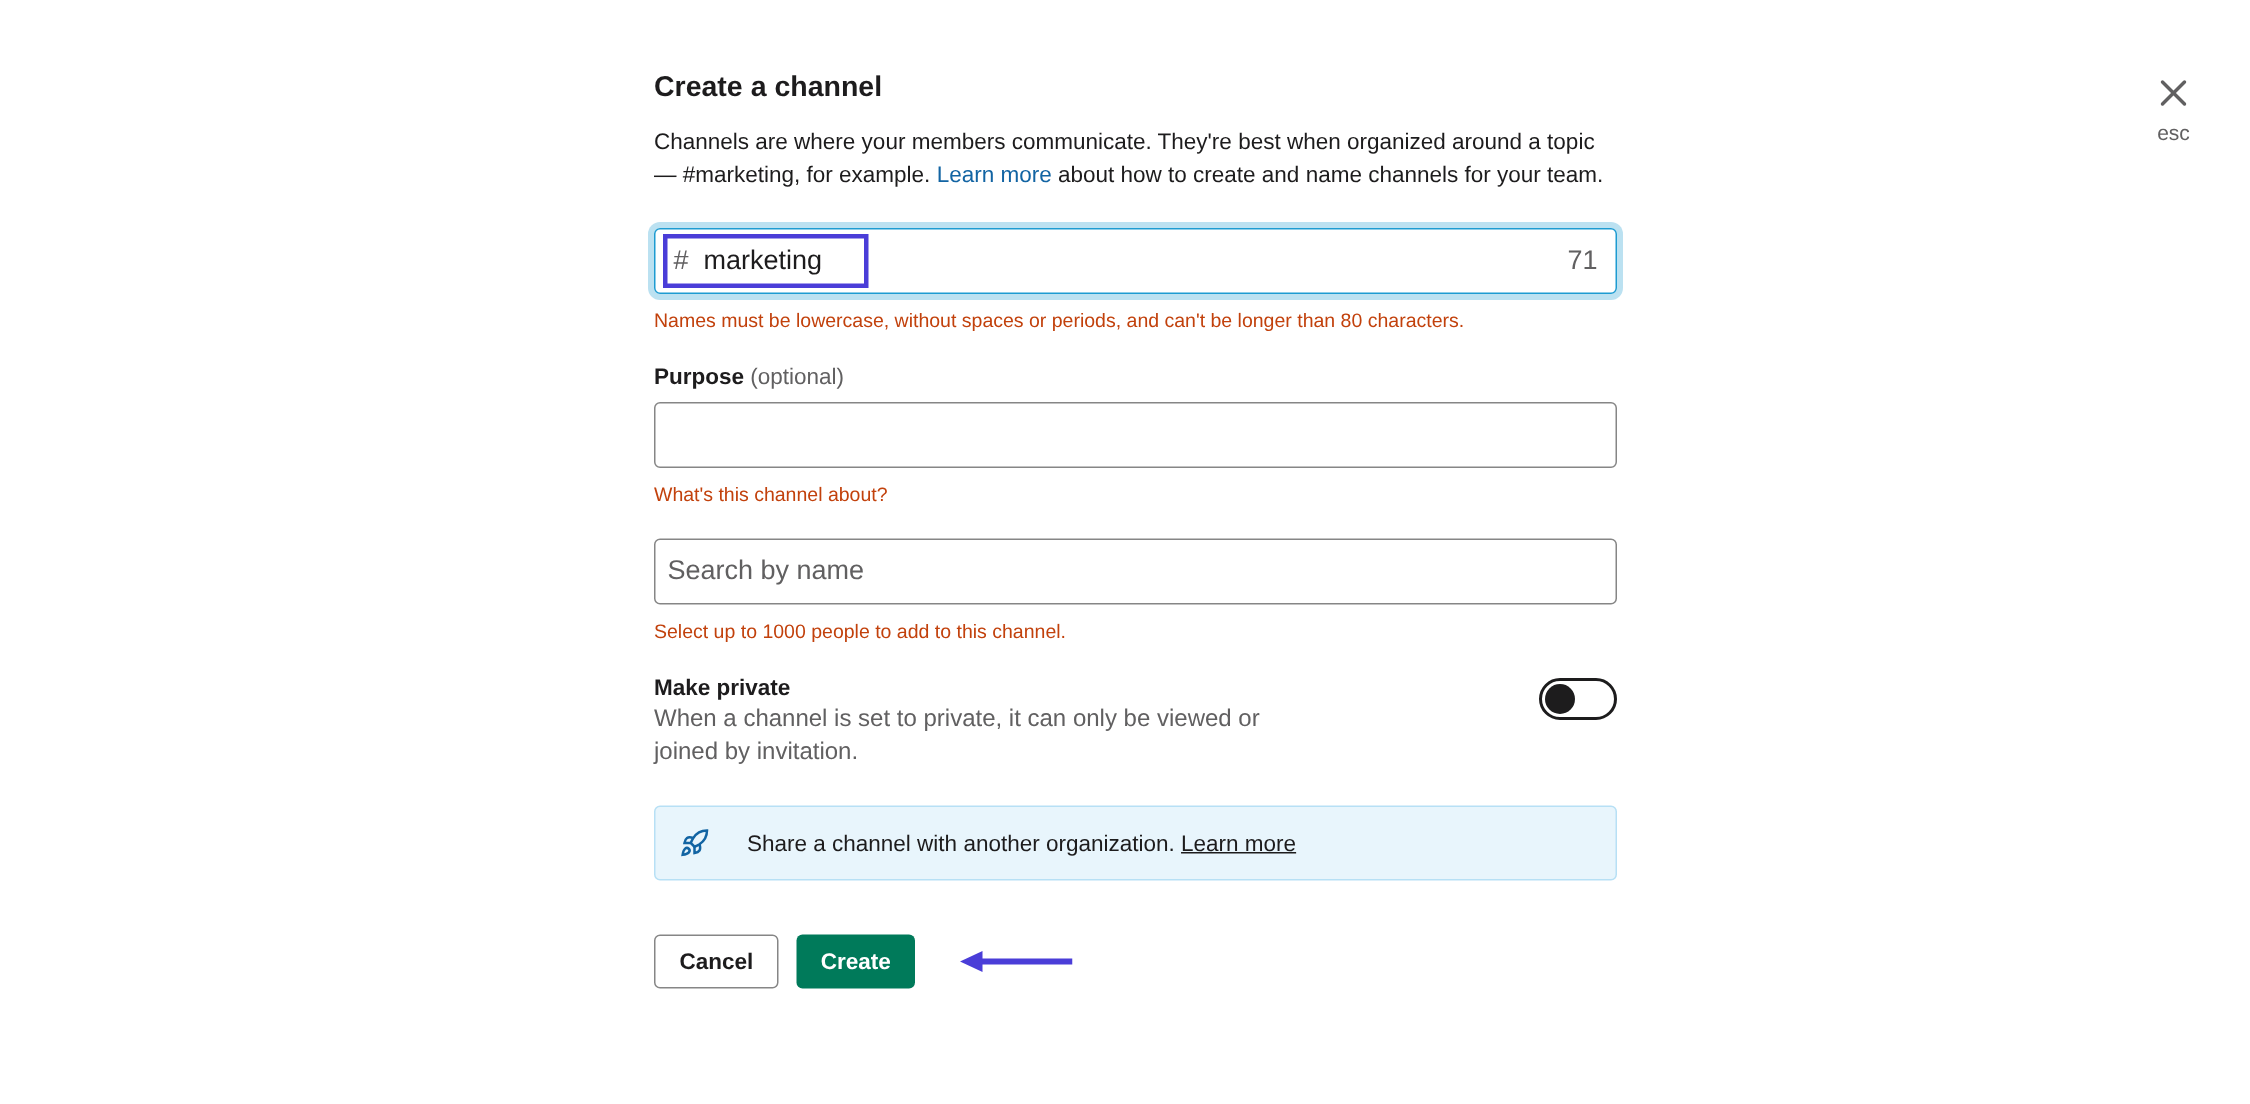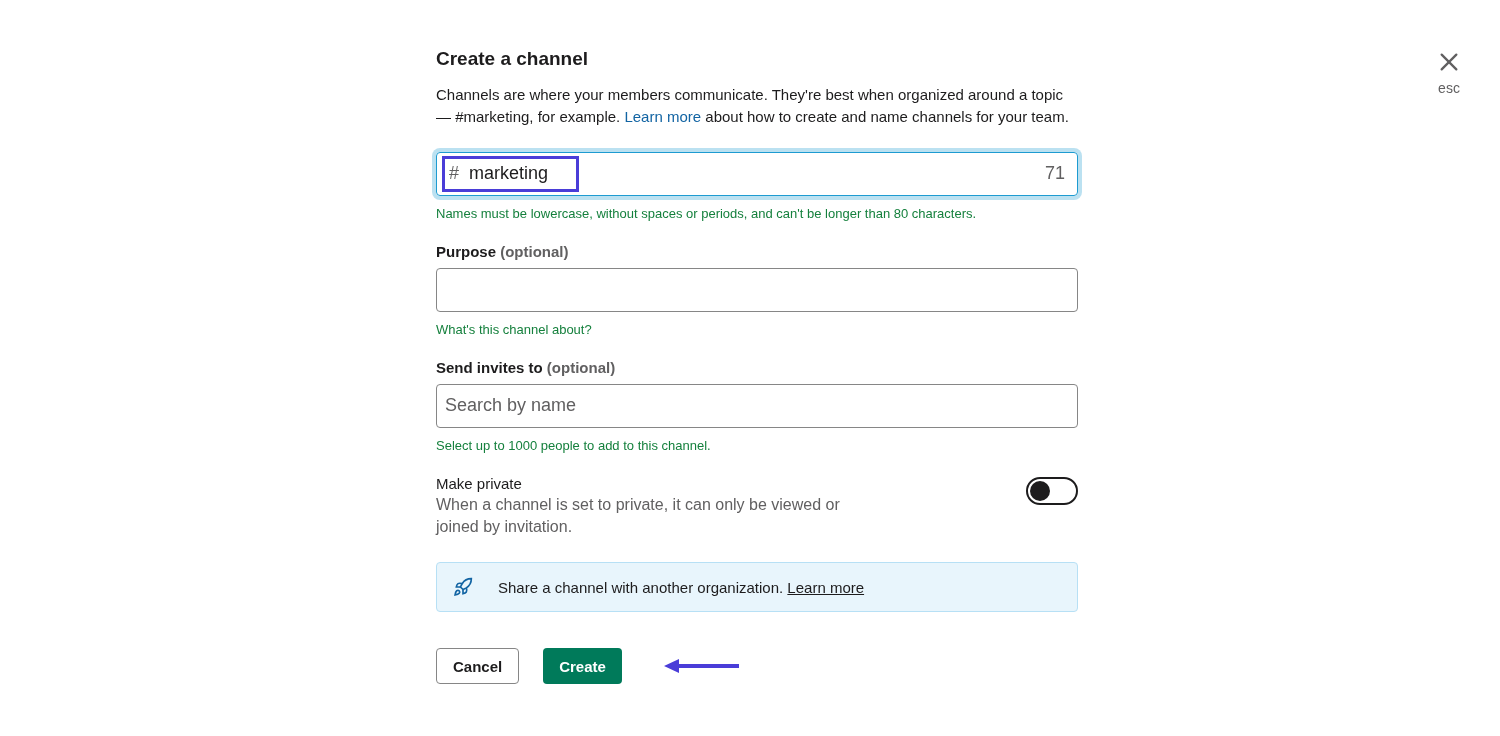--- a/index.html
+++ b/index.html
@@ -37,21 +37,21 @@
       color: #1264a3;
       text-decoration: none;
     }
     .field-label {
       font-size: 15px;
       font-weight: 700;
       color: #1d1c1d;
       margin-bottom: 8px;
     }
     .optional {
-      font-weight: 700;
+      font-weight: 400;
       color: #616061;
     }
     .name-input-wrapper {
       position: relative;
       border: 1px solid #1d9bd1;
       border-radius: 4px;
       box-shadow: 0 0 0 4px rgba(29, 155, 209, 0.3);
       height: 44px;
       display: flex;
       align-items: center;
@@ -79,21 +79,21 @@
       position: absolute;
       border: 3px solid #4a3dd8;
       left: 5px;
       top: 3px;
       width: 137px;
       height: 36px;
       pointer-events: none;
     }
     .hint-text {
       font-size: 13px;
-      color: #15803d;
+      color: #c2410c;
       margin-bottom: 22px;
     }
     .text-input {
       width: 100%;
       height: 44px;
       border: 1px solid #868686;
       border-radius: 4px;
       padding: 0 8px;
       font-size: 18px;
       color: #1d1c1d;
@@ -108,21 +108,21 @@
       justify-content: space-between;
       align-items: flex-start;
       margin-bottom: 24px;
     }
     .private-text {
       flex: 1;
       max-width: 420px;
     }
     .private-title {
       font-size: 15px;
-      font-weight: 400;
+      font-weight: 700;
       margin-bottom: 2px;
     }
     .private-desc {
       font-size: 16px;
       color: #616061;
       line-height: 1.4;
     }
     .toggle {
       width: 52px;
       height: 28px;
@@ -159,21 +159,21 @@
     .share-text {
       font-size: 15px;
       color: #1d1c1d;
     }
     .share-text a {
       color: #1d1c1d;
       text-decoration: underline;
     }
     .button-row {
       display: flex;
-      gap: 24px;
+      gap: 12px;
       align-items: center;
     }
     .btn {
       height: 36px;
       padding: 0 16px;
       border-radius: 4px;
       font-size: 15px;
       font-weight: 700;
       cursor: pointer;
       border: 1px solid transparent;
@@ -229,23 +229,20 @@
     <span class="char-count">71</span>
   </div>
   <div class="hint-text">Names must be lowercase, without spaces or periods, and can't be longer than 80 characters.</div>
 
   <div class="field-label">
     <span>Purpose </span><span class="optional">(optional)</span>
   </div>
   <input type="text" class="text-input" style="">
   <div class="hint-text">What's this channel about?</div>
 
-  <div class="field-label">
-    <span>Send invites to </span><span class="optional">(optional)</span>
-  </div>
   <input type="text" class="text-input" placeholder="Search by name" style="">
   <div class="hint-text">Select up to 1000 people to add to this channel.</div>
 
   <div class="private-section">
     <div class="private-text">
       <div class="private-title">Make private</div>
       <div class="private-desc">When a channel is set to private, it can only be viewed or joined by invitation.</div>
     </div>
     <div class="toggle">
       <div class="toggle-knob"></div>

